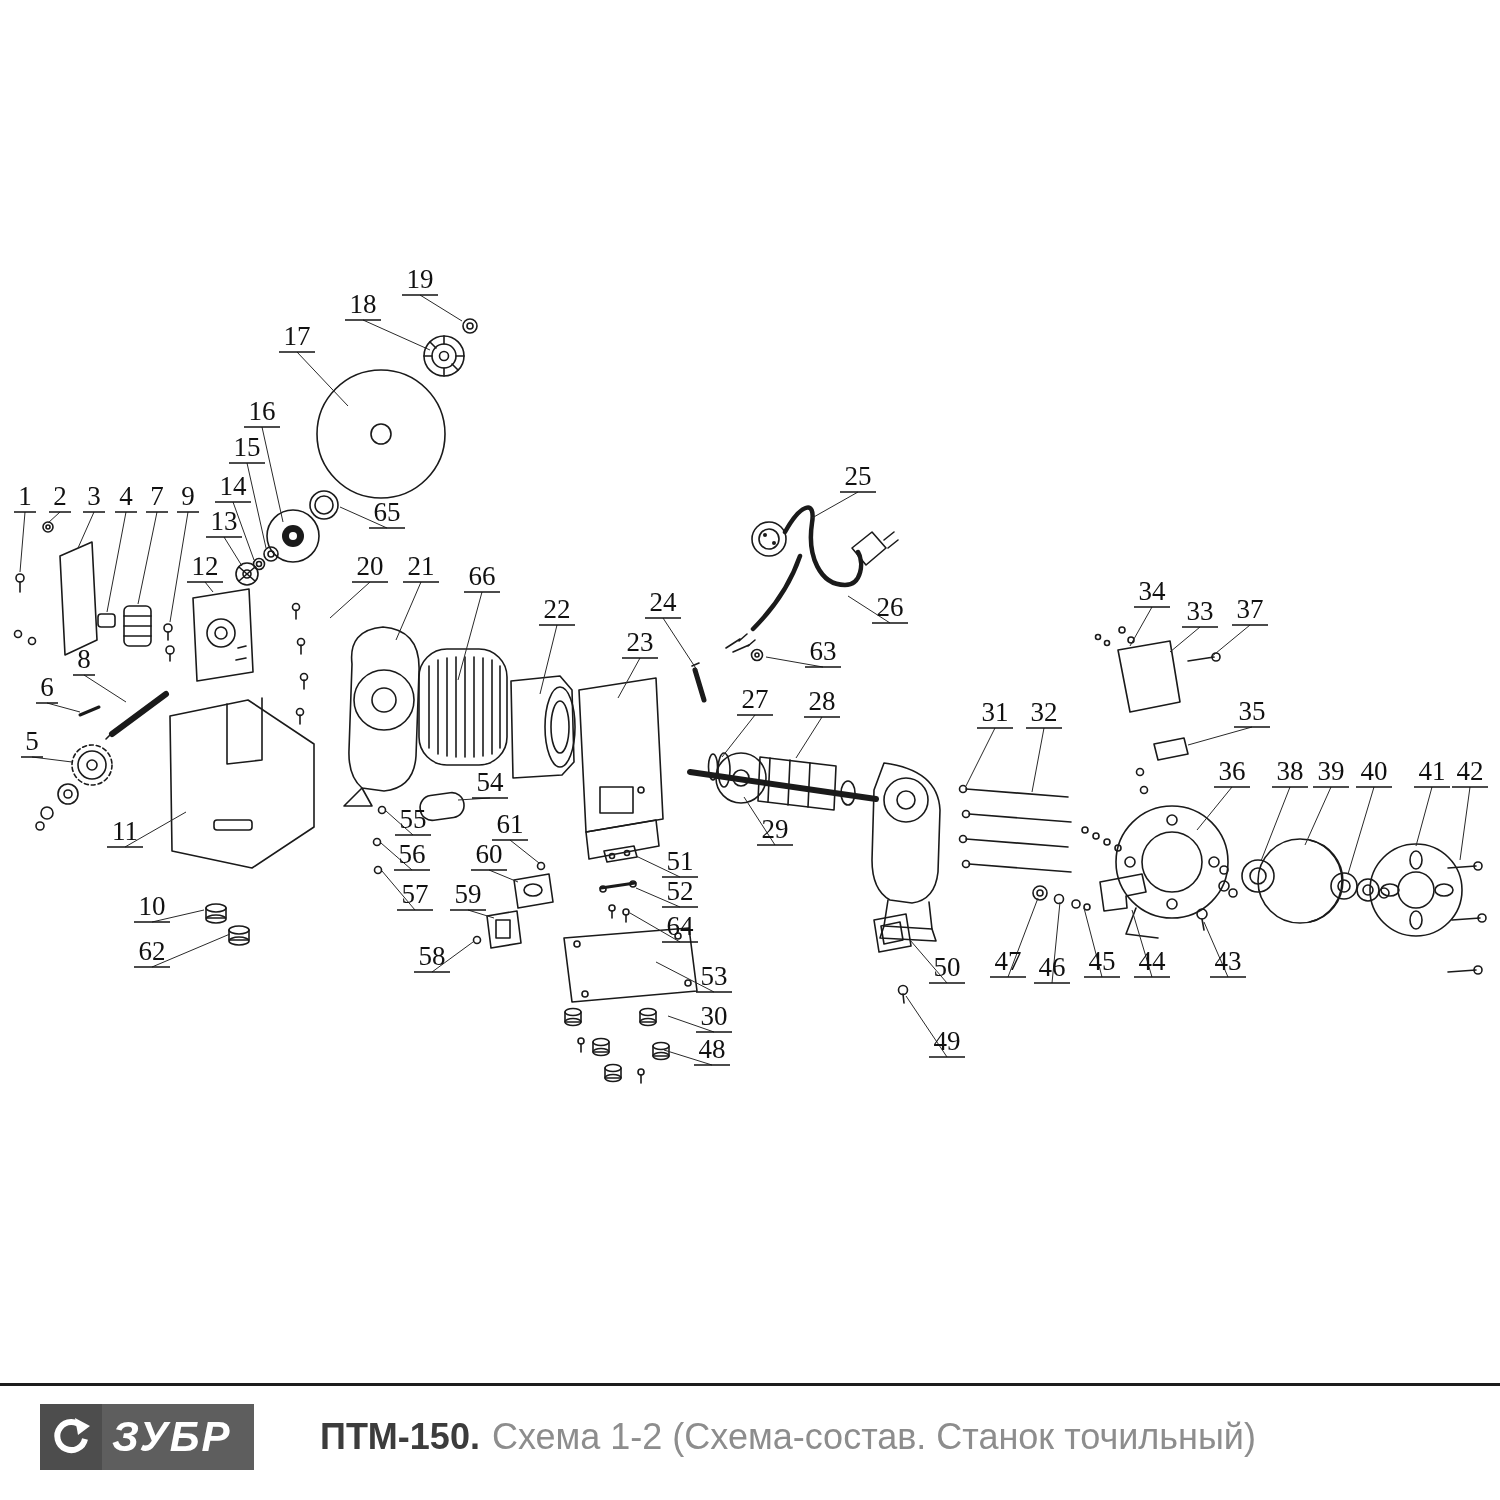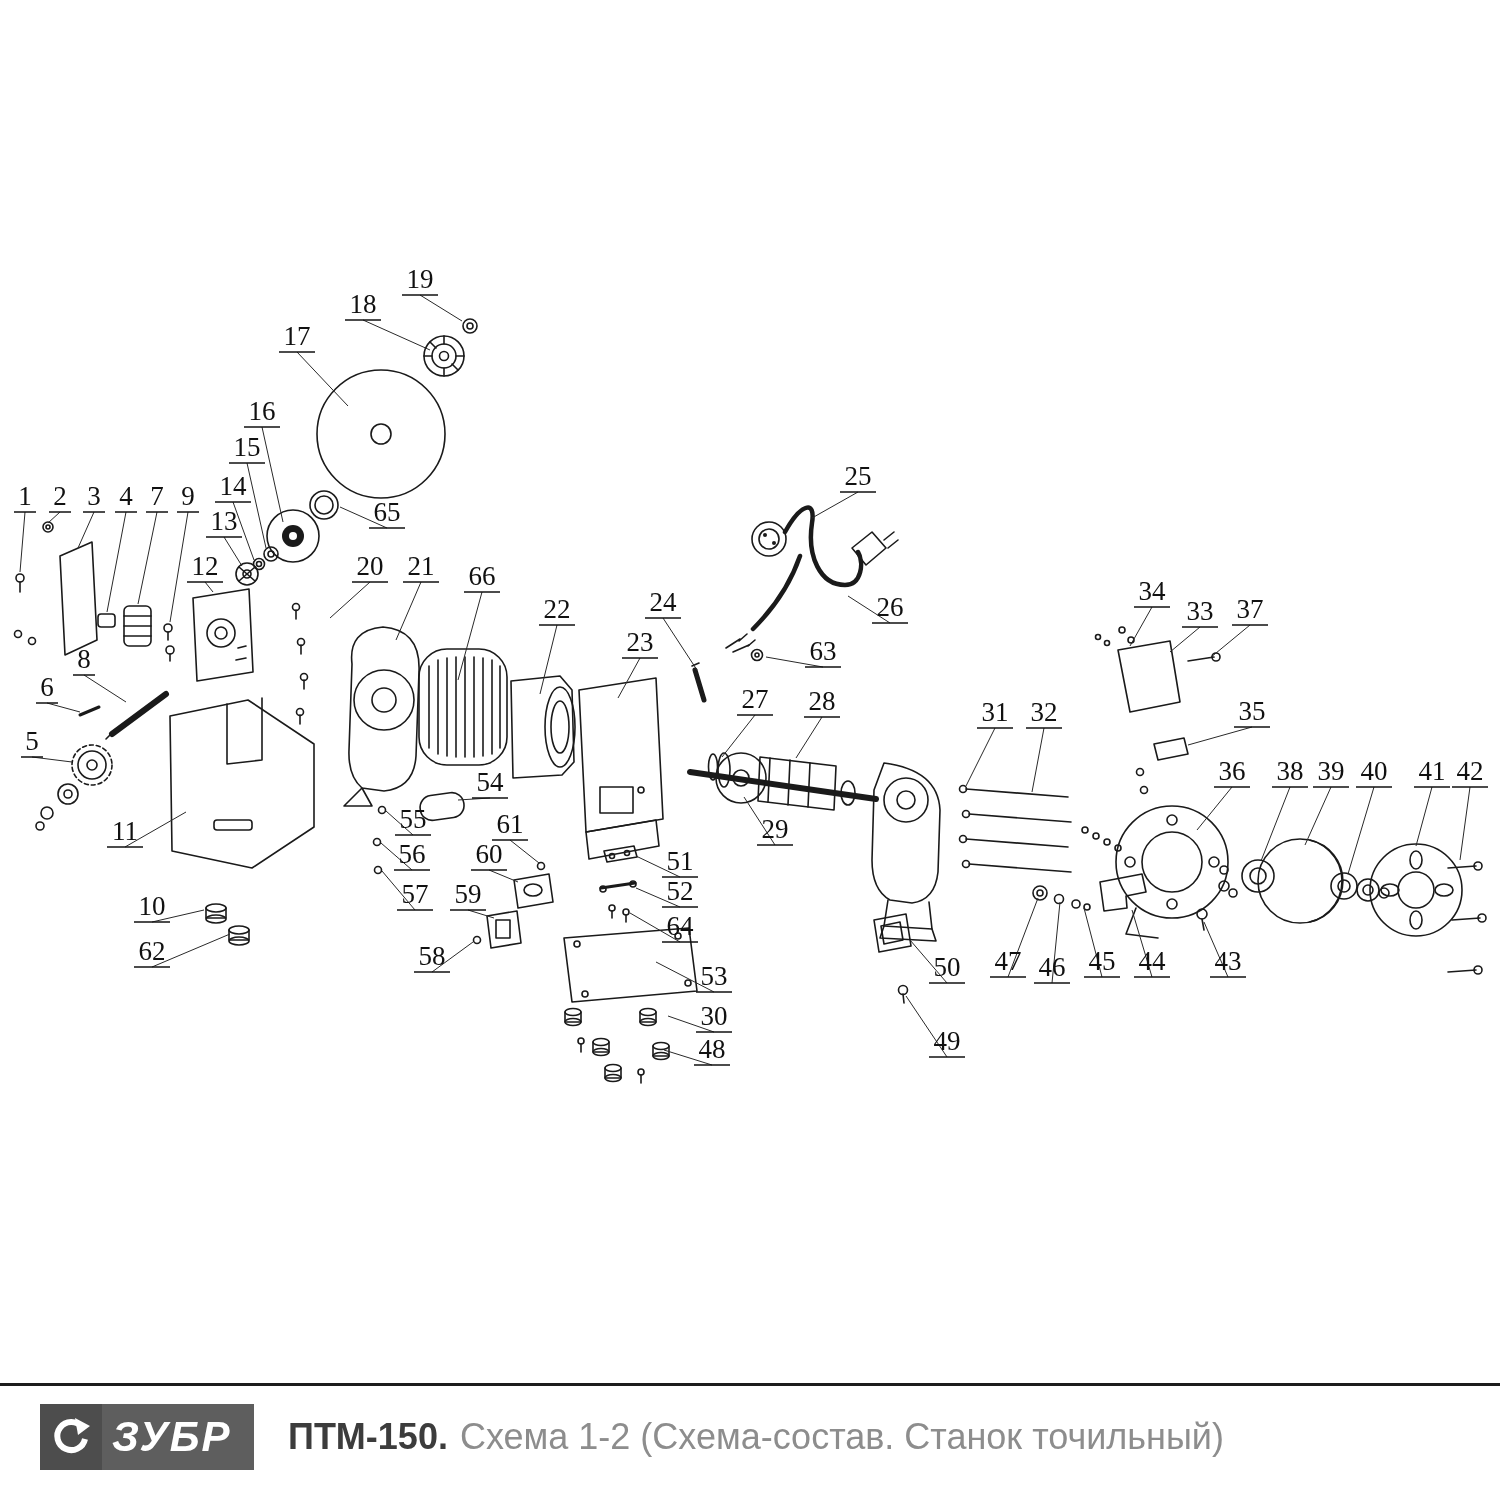--- a/index.html
+++ b/index.html
@@ -17,21 +17,21 @@
   .shaft{stroke-width:6;}
   .callout-num{font-family:"Liberation Serif","DejaVu Serif",serif;font-size:27px;fill:#111;text-anchor:middle;stroke:none;}
   .callout-underline{stroke:#111;stroke-width:1.5;}
   .leader{stroke:#2a2a2a;stroke-width:1;}
   .footer{position:absolute;left:0;top:1383px;width:1356px;}
   .footer-rule{height:3px;width:1500px;background:var(--footer-rule,#1d1d1d);}
   .footer-row{display:flex;align-items:center;gap:34px;padding:18px 0 0 40px;}
   .logo{display:flex;align-items:center;background:var(--logo-bg,#5e5e5e);height:66px;width:214px;}
   .logo-emblem{width:62px;height:66px;background:var(--logo-emblem-bg,#4d4d4d);display:flex;align-items:center;justify-content:center;}
   .logo-text{color:#fff;font-size:42px;font-weight:bold;font-style:italic;letter-spacing:2px;padding-left:10px;}
-  .caption{font-size:36px;display:flex;gap:12px;align-items:baseline;white-space:nowrap;}
+  .caption{font-size:36px;display:flex;gap:12px;align-items:baseline;white-space:nowrap;margin-left:32px;}
   .model{color:var(--model-color,#3c3c3c);font-weight:bold;}
   .subtitle{color:var(--subtitle-color,#8d8d8d);}
 </style>
 </head>
 <body>
 
 <svg class="diagram" width="1500" height="1385" viewBox="0 0 1500 1385">
   <g id="parts">
 
     <g>

